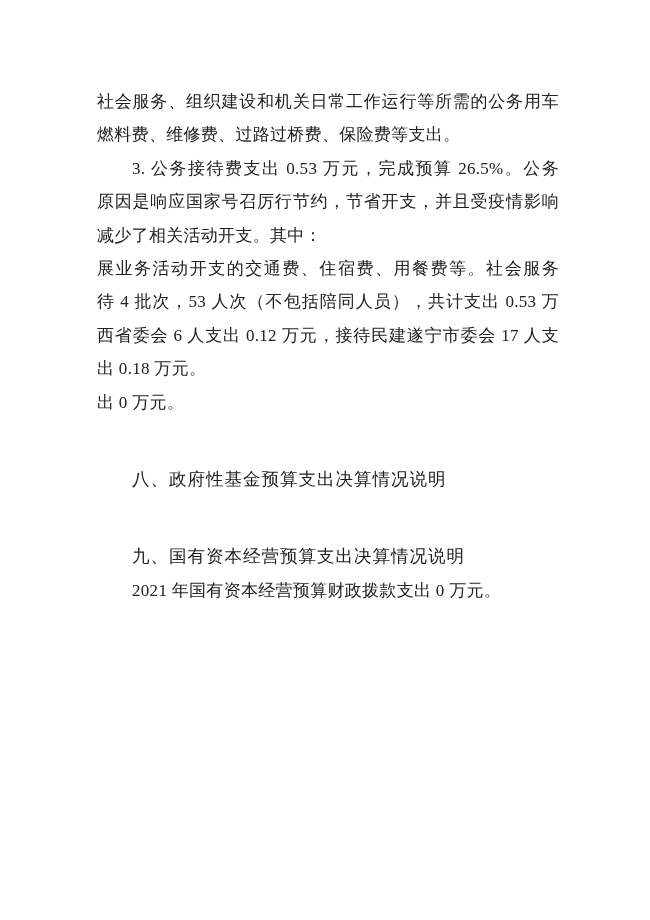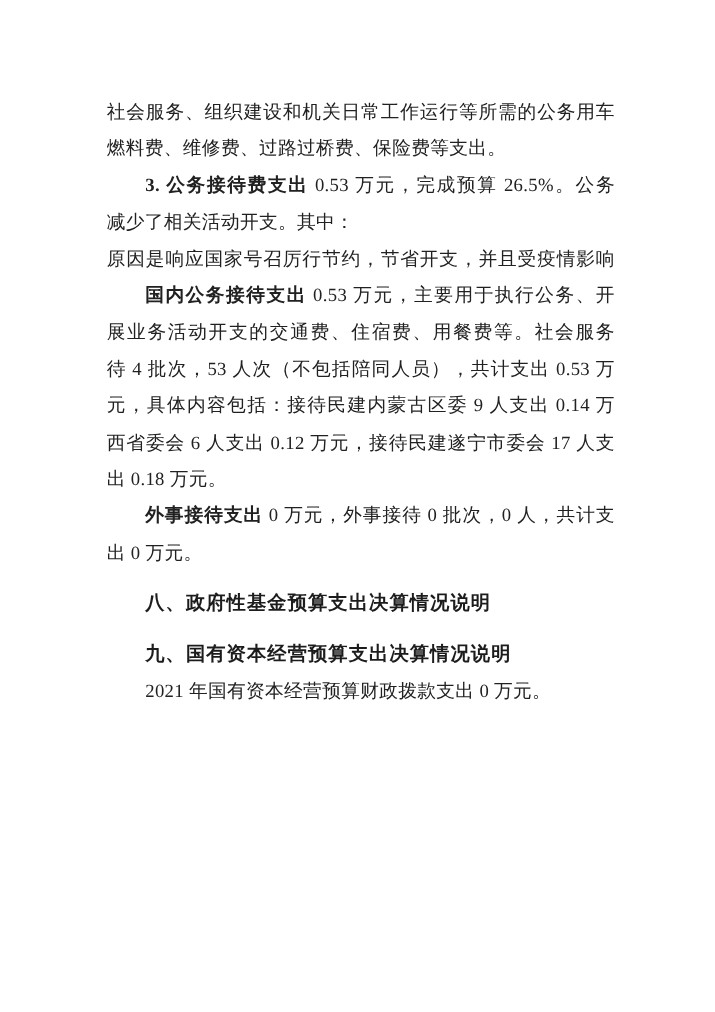--- a/index.html
+++ b/index.html
@@ -34,54 +34,51 @@
   }
   .line.justify {
     text-align: justify;
     text-align-last: justify;
     text-justify: inter-character;
   }
   .line.heading {
     font-family: "Liberation Sans", "DejaVu Sans", sans-serif;
     font-weight: bold;
     font-size: 17.5px;
-    margin-top: 13px;
+    margin-top: 44px;
     letter-spacing: 1px;
     color: #1c1c1c;
   }
   .line b {
-    font-weight: bold;
+    font-weight: normal;
   }
   .footer-page-number {
     position: absolute;
     top: 838px;
     left: 0;
     width: 100%;
     text-align: right;
     font-size: 12.5px;
     color: #2a2a2a;
     letter-spacing: 1px;
   }
 </style>
 </head>
 <body>
 
 <div class="page">
   <div class="content">
       <div class="line justify"><span>社会服务、组织建设和机关日常工作运行等所需的公务用车</span></div>
       <div class="line"><span>燃料费、维修费、过路过桥费、保险费等支出。</span></div>
       <div class="line indent justify"><b>3. 公务接待费支出</b><span> 0.53 万元，完成预算 26.5%。公务</span></div>
+      <div class="line justify"><span>原因是响应国家号召厉行节约，节省开支，并且受疫情影响</span></div>
       <div class="line"><span>减少了相关活动开支。其中：</span></div>
-      <div class="line justify"><span>原因是响应国家号召厉行节约，节省开支，并且受疫情影响</span></div>
-      <div class="line indent justify"><b>国内公务接待支出</b><span> 0.53 万元，主要用于执行公务、开</span></div>
       <div class="line justify"><span>展业务活动开支的交通费、住宿费、用餐费等。社会服务</span></div>
       <div class="line justify"><span>待 4 批次，53 人次（不包括陪同人员），共计支出 0.53 万</span></div>
-      <div class="line justify"><span>元，具体内容包括：接待民建内蒙古区委 9 人支出 0.14 万</span></div>
       <div class="line justify"><span>西省委会 6 人支出 0.12 万元，接待民建遂宁市委会 17 人支</span></div>
       <div class="line"><span>出 0.18 万元。</span></div>
-      <div class="line indent justify"><b>外事接待支出</b><span> 0 万元，外事接待 0 批次，0 人，共计支</span></div>
       <div class="line"><span>出 0 万元。</span></div>
       <div class="line heading indent"><b>八、政府性基金预算支出决算情况说明</b></div>
       <div class="line heading indent"><b>九、国有资本经营预算支出决算情况说明</b></div>
       <div class="line indent"><span>2021 年国有资本经营预算财政拨款支出 0 万元。</span></div>
     </div>
   <div class="footer-page-number">21</div>
 </div>
 
 </body></html>

